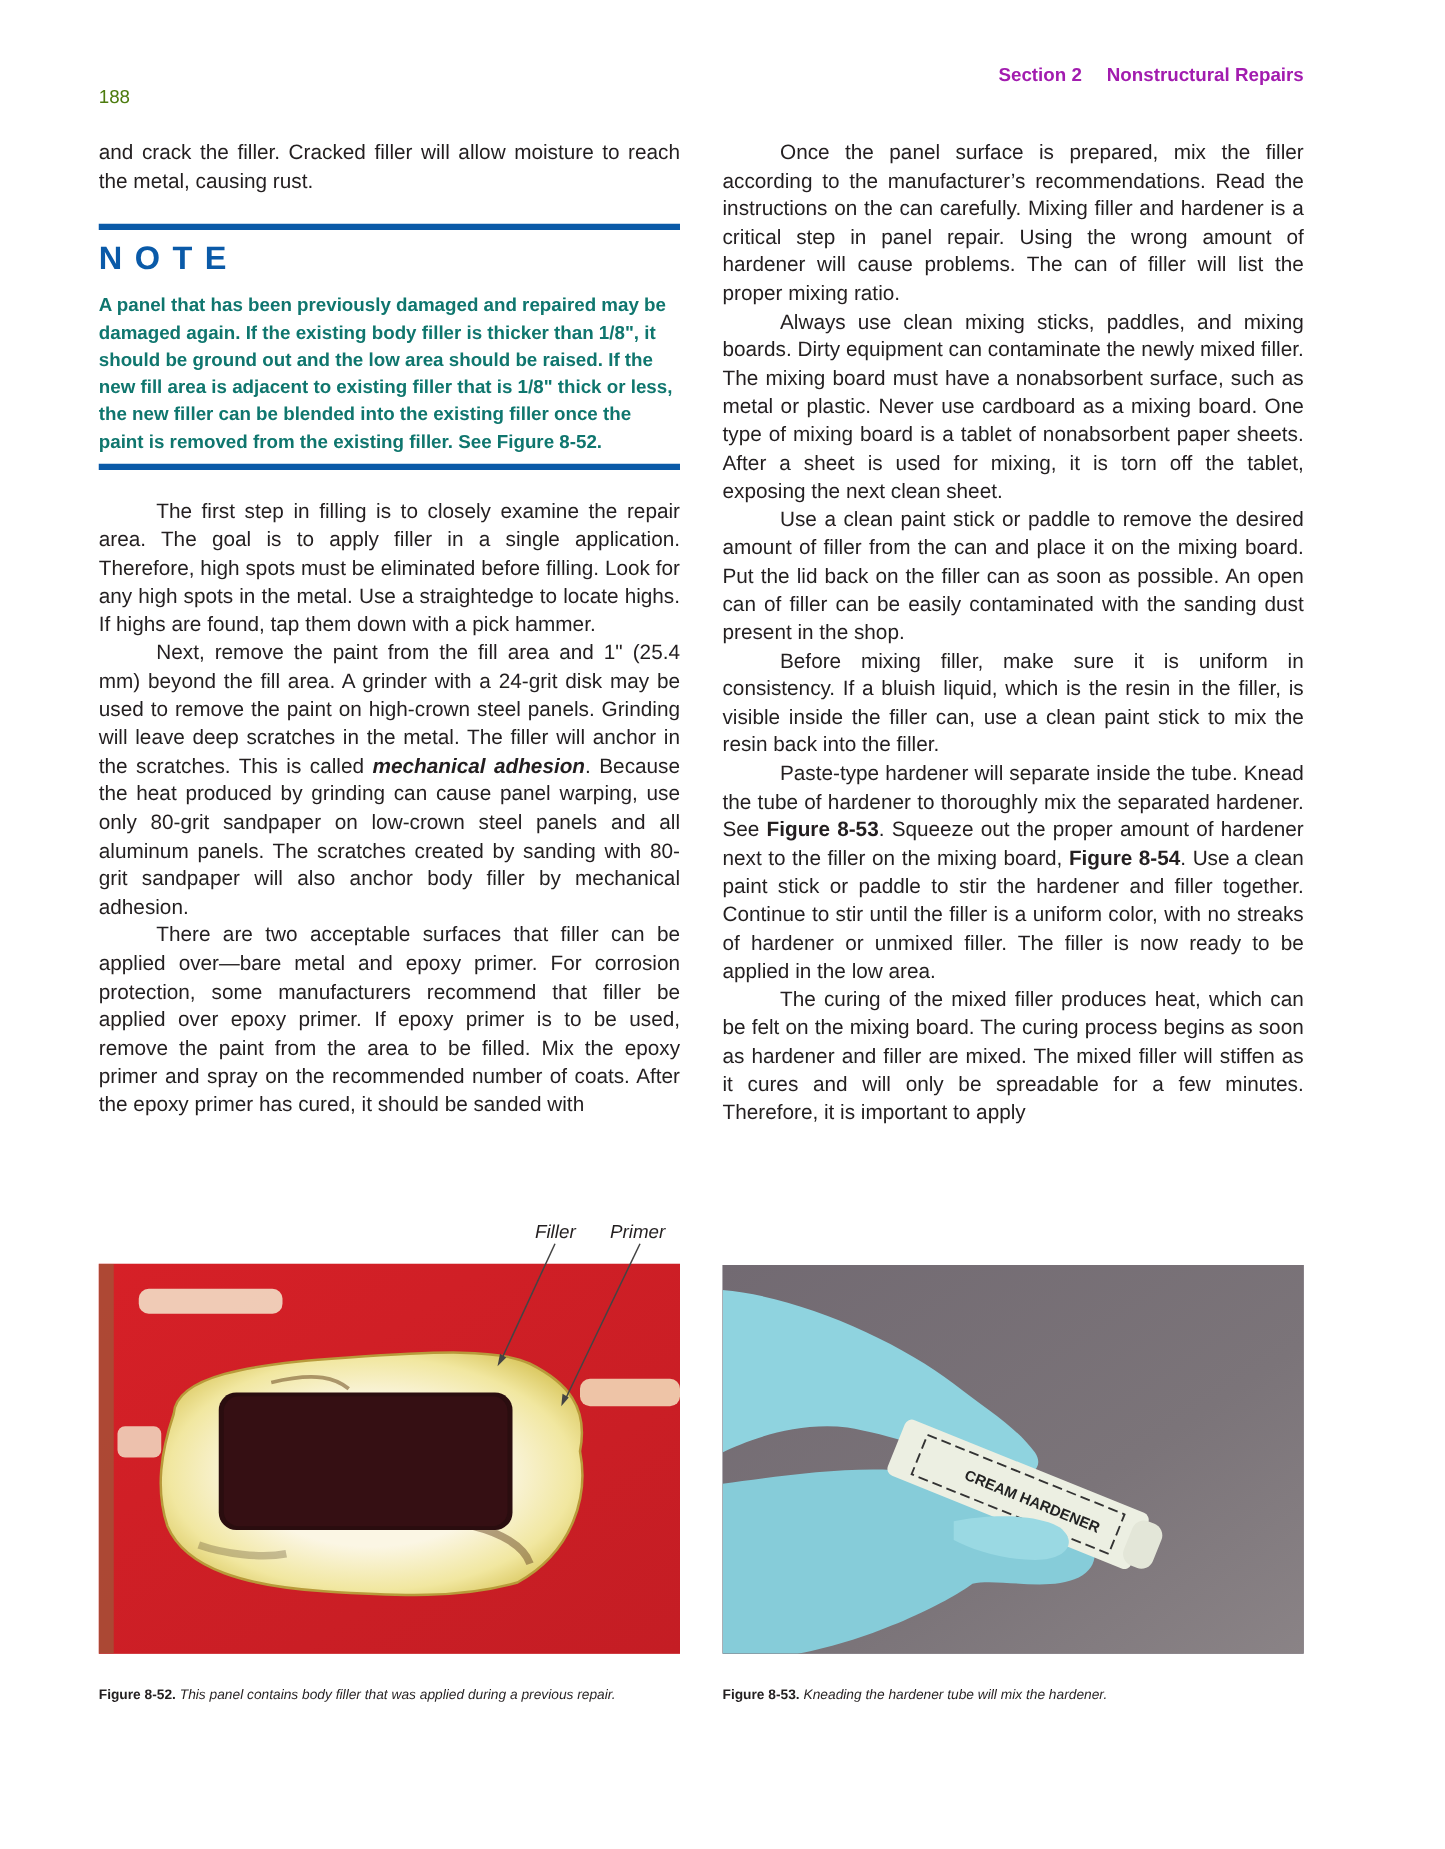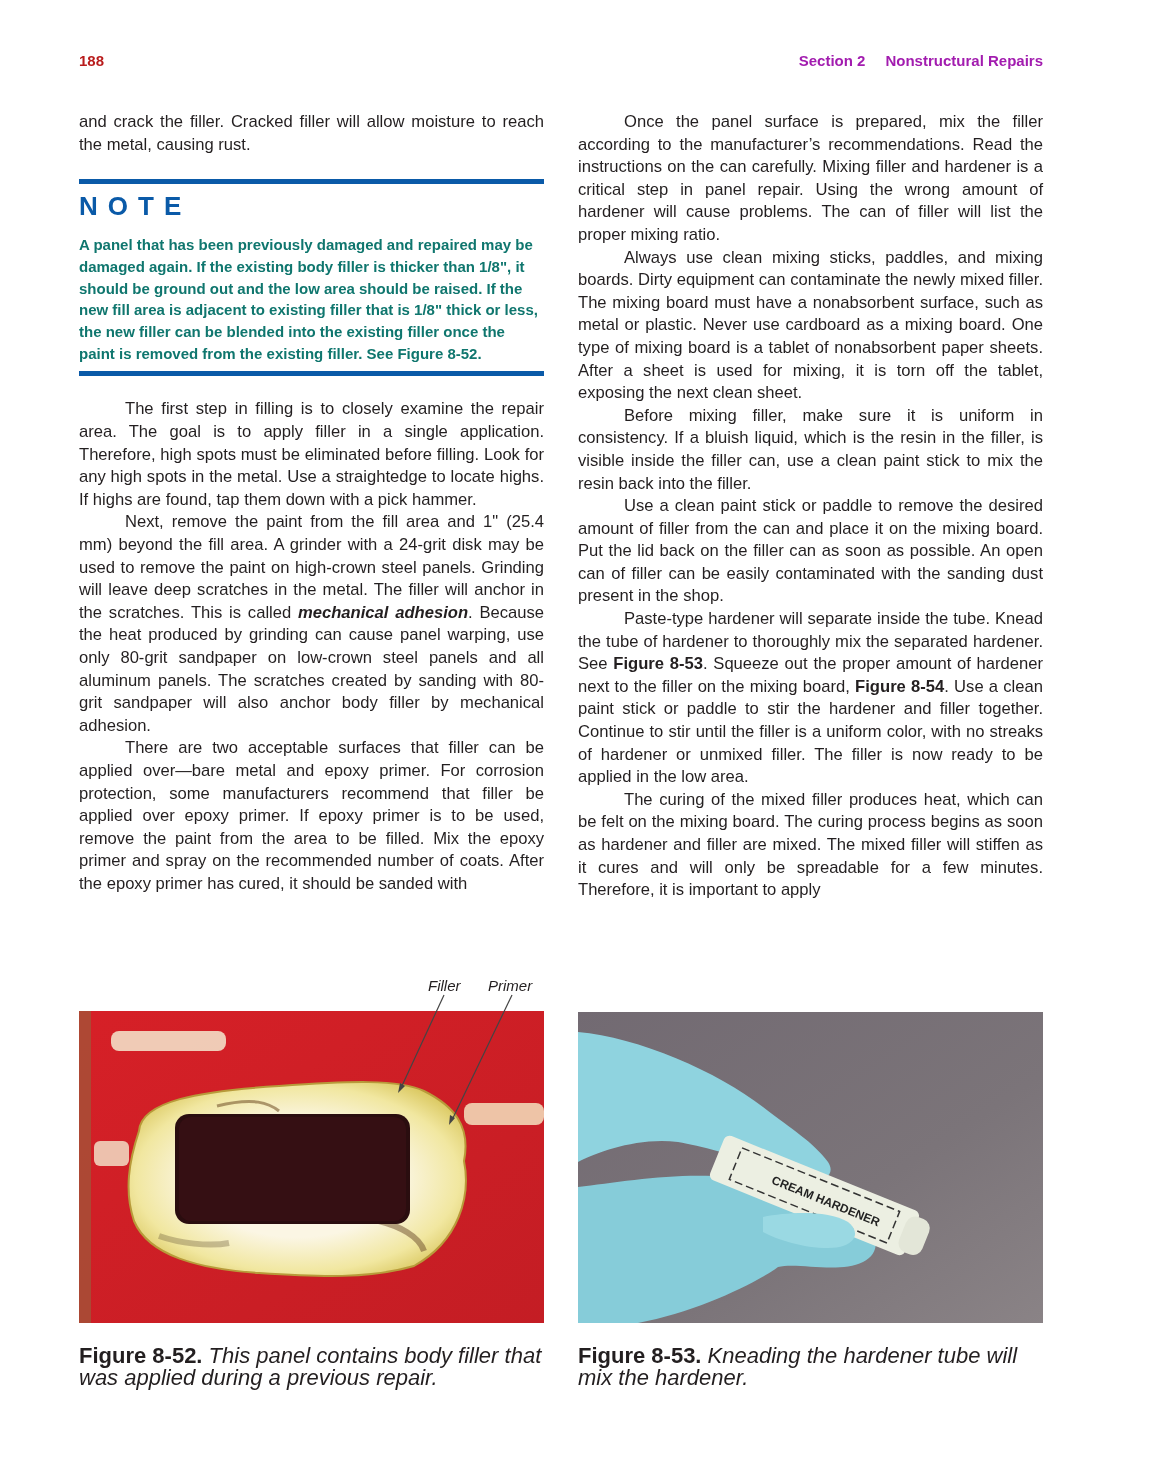--- a/index.html
+++ b/index.html
@@ -1,22 +1,22 @@
 <!DOCTYPE html>
 <html><head>
 <meta charset="utf-8">
 <style>
   html, body { margin: 0; padding: 0; background: #ffffff; }
   body {
     width: 1156px; height: 1479px; position: relative; overflow: hidden;
     font-family: "Liberation Sans", sans-serif; color: #231f20;
   }
   .page-number {
-    position: absolute; left: 79px; top: 52px;
-    font-size: 15px; font-weight: bold; color: #b91c1c;
+    position: absolute; left: 79px; top: 69px;
+    font-size: 15px; font-weight: normal; color: #4d7c0f;
   }
   .running-head {
     position: absolute; right: 113px; top: 52px;
     font-size: 15px; font-weight: bold; color: #a21caf; white-space: pre;
   }
   .running-head .sec-title { margin-left: 20px; }
 
   .col {
     position: absolute; width: 465px;
     font-size: 16.6px; line-height: 22.6px; text-align: justify;
@@ -53,21 +53,21 @@
   .label-primer { left: 60px; text-align: right; }
 
   .figure-img {
     position: absolute; overflow: hidden;
   }
   .fig52-img { left: 79px; top: 1011px; width: 465px; height: 312px; background: #c81e22; }
   .fig53-img { left: 578px; top: 1012px; width: 465px; height: 311px; background: #6d6770; }
 
   .caption {
     position: absolute; width: 465px; top: 1345px;
-    font-size: 22px; line-height: 22px; color: #231f20;
+    font-size: 11px; line-height: 22px; color: #231f20;
   }
   .caption-52 { left: 79px; }
   .caption-53 { left: 578px; }
   .caption .fig-num { font-weight: bold; }
   .caption .fig-text { font-style: italic; }
 
   .leaders { position: absolute; left: 0; top: 0; width: 1156px; height: 1479px; pointer-events: none; }
 </style>
 </head>
 <body>
@@ -84,22 +84,22 @@
   </div>
 
   <p class="indent">The first step in filling is to closely examine the repair area. The goal is to apply filler in a single application. Therefore, high spots must be eliminated before filling. Look for any high spots in the metal. Use a straightedge to locate highs. If highs are found, tap them down with a pick hammer.</p>
   <p class="indent"><span>Next, remove the paint from the fill area and 1" (25.4 mm) beyond the fill area. A grinder with a 24-grit disk may be used to remove the paint on high-crown steel panels. Grinding will leave deep scratches in the metal. The filler will anchor in the scratches. This is called </span><span class="bolditalic">mechanical adhesion</span><span>. Because the heat produced by grinding can cause panel warping, use only 80-grit sandpaper on low-crown steel panels and all aluminum panels. The scratches created by sanding with 80-grit sandpaper will also anchor body filler by mechanical adhesion.</span></p>
   <p class="indent">There are two acceptable surfaces that filler can be applied over—bare metal and epoxy primer. For corrosion protection, some manufacturers recommend that filler be applied over epoxy primer. If epoxy primer is to be used, remove the paint from the area to be filled. Mix the epoxy primer and spray on the recommended number of coats. After the epoxy primer has cured, it should be sanded with</p>
 </div>
 
 <div class="col col-right">
   <p class="indent">Once the panel surface is prepared, mix the filler according to the manufacturer’s recommendations. Read the instructions on the can carefully. Mixing filler and hardener is a critical step in panel repair. Using the wrong amount of hardener will cause problems. The can of filler will list the proper mixing ratio.</p>
   <p class="indent">Always use clean mixing sticks, paddles, and mixing boards. Dirty equipment can contaminate the newly mixed filler. The mixing board must have a nonabsorbent surface, such as metal or plastic. Never use cardboard as a mixing board. One type of mixing board is a tablet of nonabsorbent paper sheets. After a sheet is used for mixing, it is torn off the tablet, exposing the next clean sheet.</p>
+  <p class="indent">Use a clean paint stick or paddle to remove the desired amount of filler from the can and place it on the mixing board. Put the lid back on the filler can as soon as possible. An open can of filler can be easily contaminated with the sanding dust present in the shop.</p>
   <p class="indent">Before mixing filler, make sure it is uniform in consistency. If a bluish liquid, which is the resin in the filler, is visible inside the filler can, use a clean paint stick to mix the resin back into the filler.</p>
-  <p class="indent">Use a clean paint stick or paddle to remove the desired amount of filler from the can and place it on the mixing board. Put the lid back on the filler can as soon as possible. An open can of filler can be easily contaminated with the sanding dust present in the shop.</p>
   <p class="indent"><span>Paste-type hardener will separate inside the tube. Knead the tube of hardener to thoroughly mix the separated hardener. See </span><span class="bold">Figure 8-53</span><span>. Squeeze out the proper amount of hardener next to the filler on the mixing board, </span><span class="bold">Figure 8-54</span><span>. Use a clean paint stick or paddle to stir the hardener and filler together. Continue to stir until the filler is a uniform color, with no streaks of hardener or unmixed filler. The filler is now ready to be applied in the low area.</span></p>
   <p class="indent">The curing of the mixed filler produces heat, which can be felt on the mixing board. The curing process begins as soon as hardener and filler are mixed. The mixed filler will stiffen as it cures and will only be spreadable for a few minutes. Therefore, it is important to apply</p>
 </div>
 
 <div class="fig-labels">
   <span class="label-filler">Filler</span>
   <span class="label-primer">Primer</span>
 </div>
 
 <div class="figure-img fig52-img">

